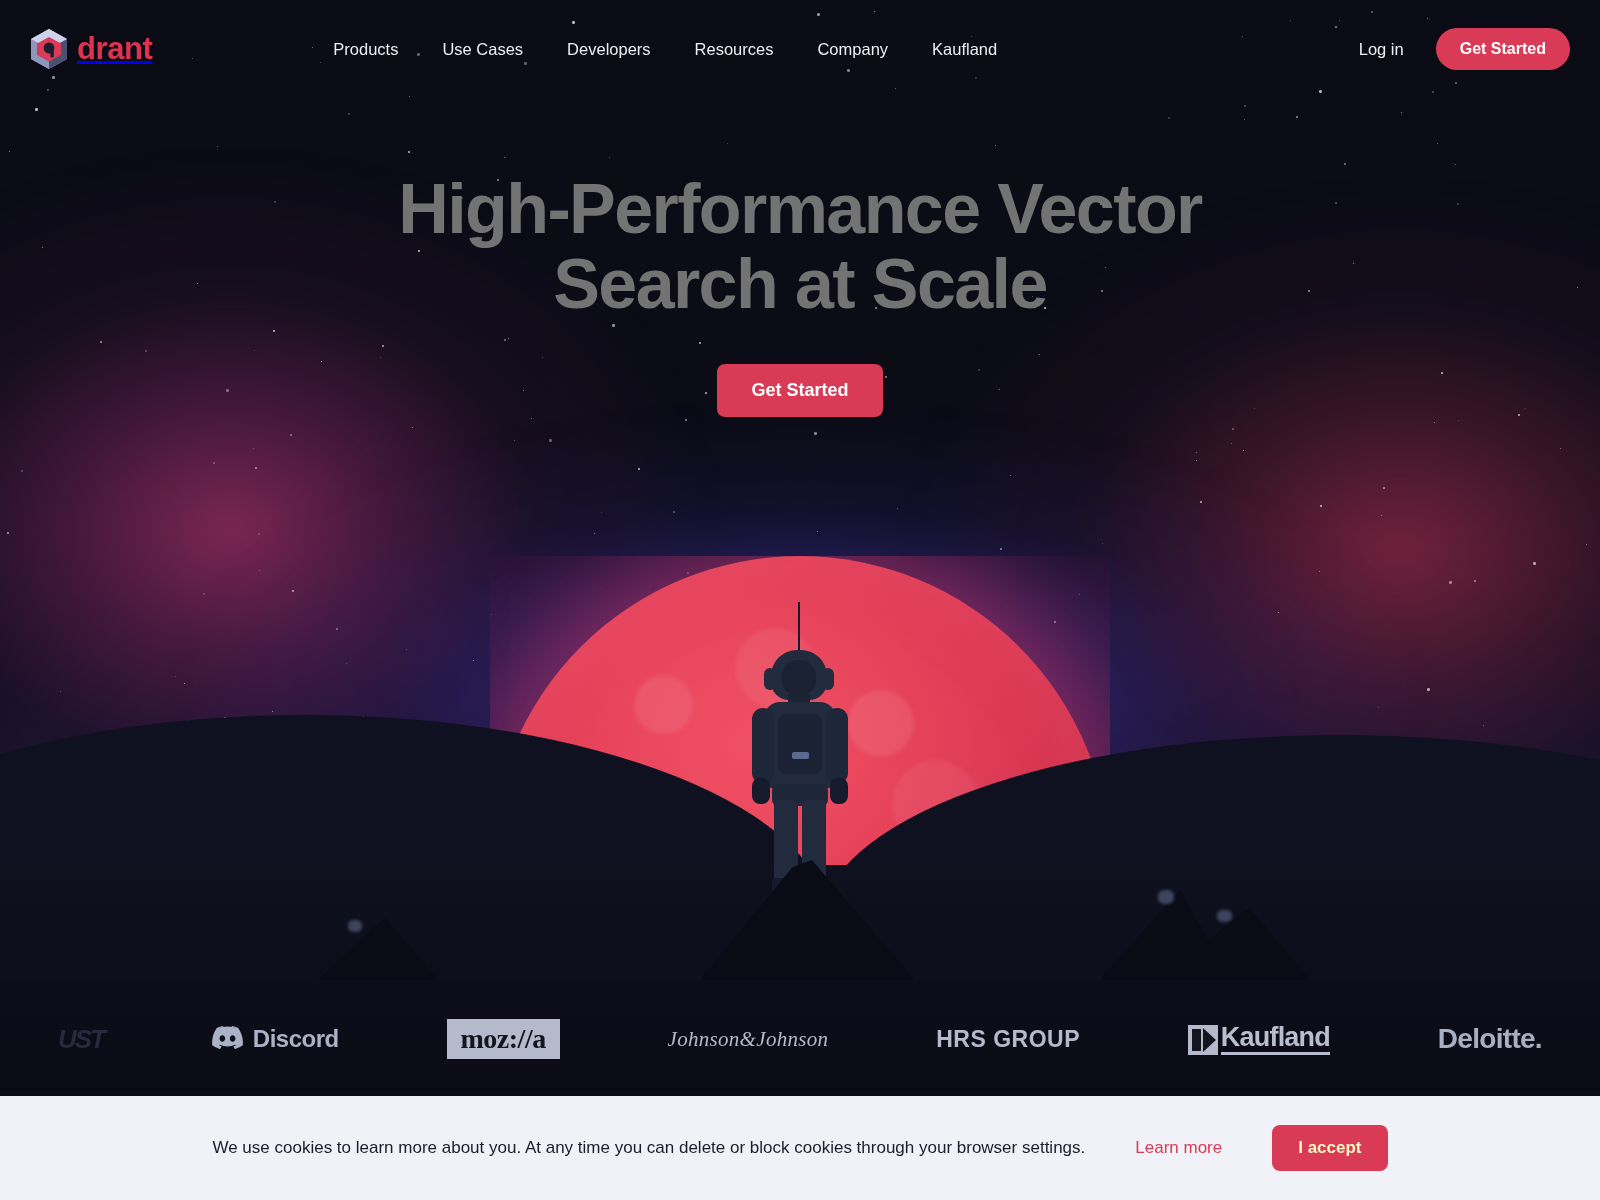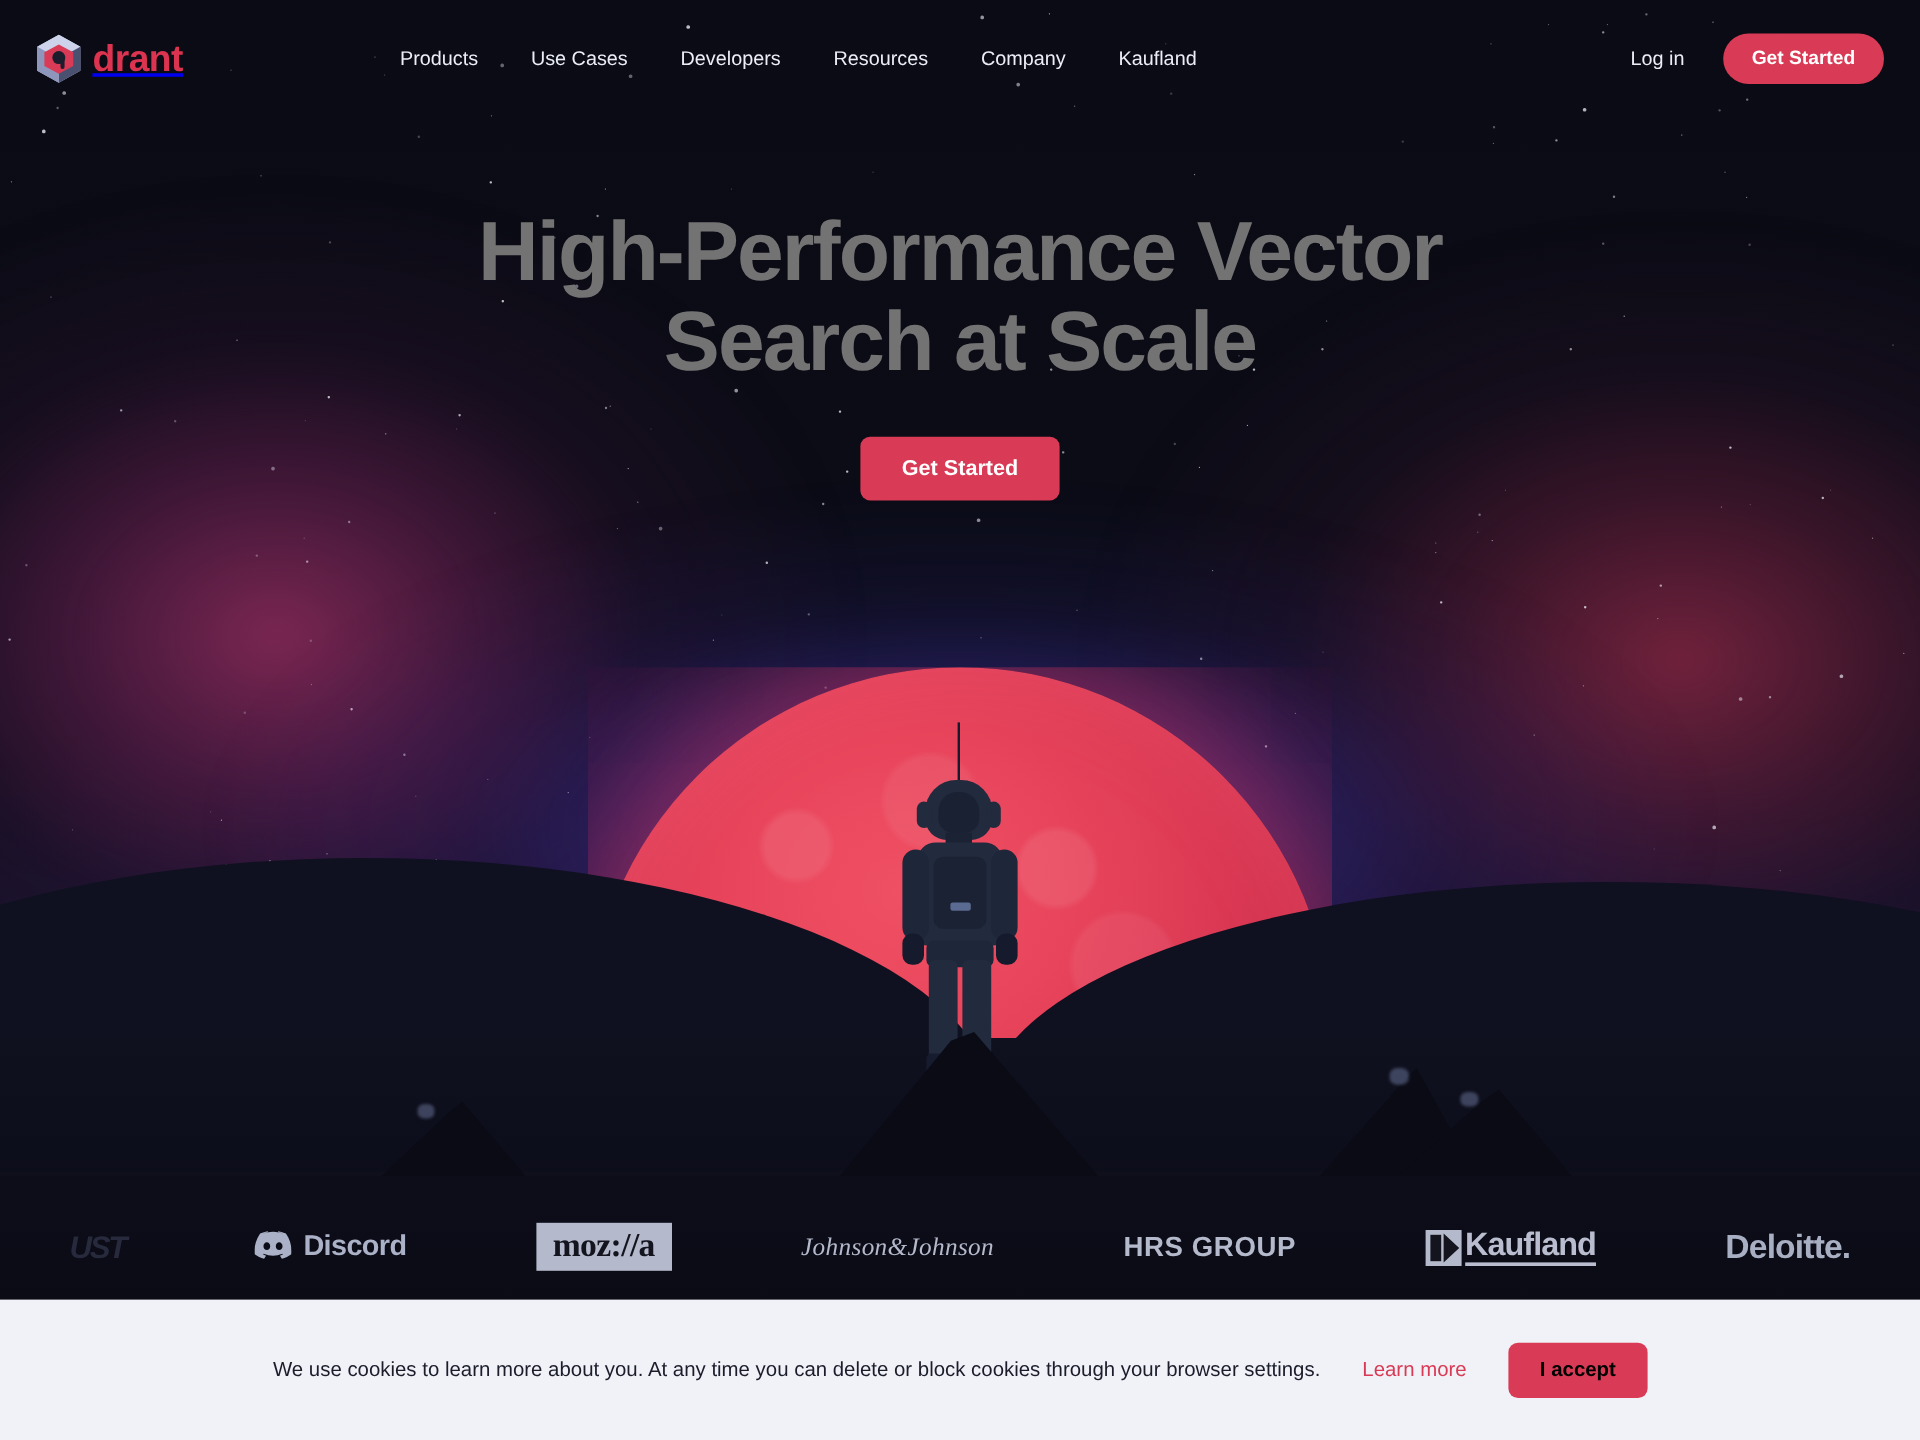--- a/index.html
+++ b/index.html
@@ -203,27 +203,27 @@
   .b-kaufland { display:flex; align-items:flex-end; gap:3px; }
   .kbox { width:30px; height:30px; background:#c3c8db; position:relative; flex:none; }
   .kbox::before { content:""; position:absolute; left:4px; top:4px; width:9px; height:22px; background:#14151f; }
   .kbox::after { content:""; position:absolute; right:2px; top:3px; width:0; height:0;
     border-left:13px solid #14151f; border-top:12px solid transparent; border-bottom:12px solid transparent; }
   .ktext { font-size:27px; font-weight:800; color:#c8cddf; letter-spacing:-0.8px; border-bottom:3px solid #c8cddf; line-height:1.05; }
   .b-deloitte { font-size:28px; font-weight:700; color:#b7bdd2; letter-spacing:-0.7px; }
 
   
   .cookiebar {
-    position:absolute; left:0; right:0; bottom:0; height:117px; z-index:60;
-    background:#f1f2f8; display:flex; align-items:center; justify-content:center; gap:35px;
+    position:absolute; left:0; right:0; bottom:0; height:104px; z-index:60;
+    background:#f1f2f8; display:flex; align-items:center; justify-content:center; gap:50px;
   }
   .cookie-text { font-size:17px; color:#1b1d2b; }
   .cookie-link { font-size:17px; color:#d93a55; text-decoration:none; cursor:pointer; }
   .btn-accept {
-    background:#d93a55; color:#000000; border:none; border-radius:8px;
+    background:#d93a55; color:#fef9c3; border:none; border-radius:8px;
     padding:13px 26px; font-size:17px; font-weight:700; cursor:pointer;
     font-family:"Liberation Sans", sans-serif;
   }
 </style>
 </head>
 <body>
 
 <div class="page">
 
   <div class="scene">

